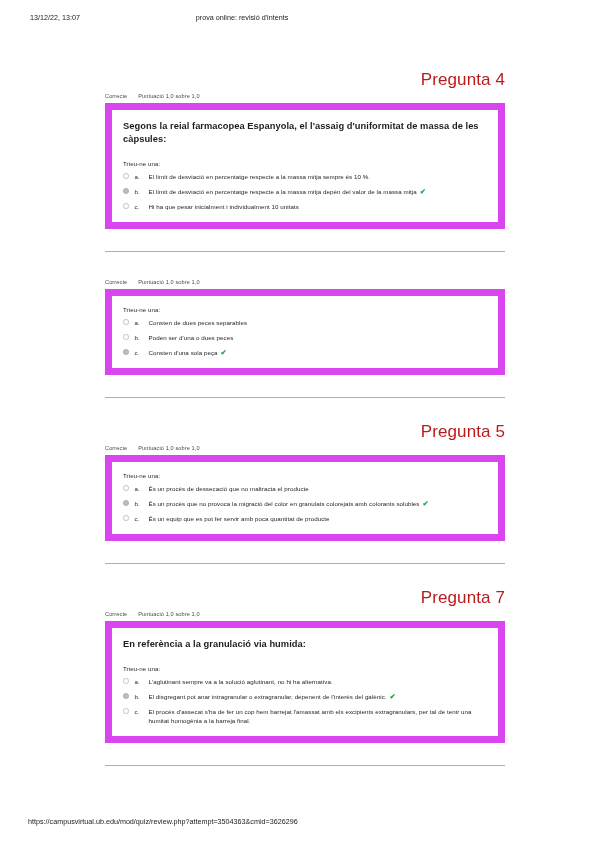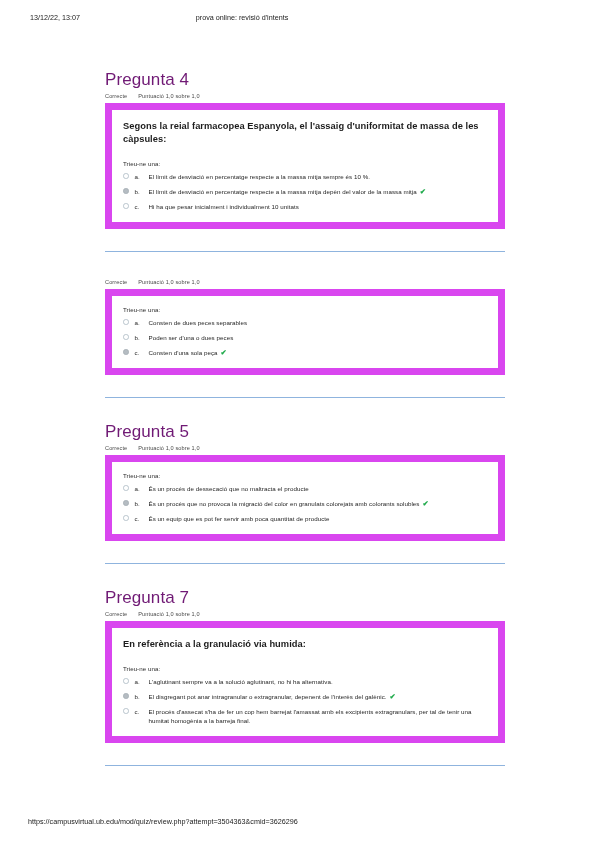--- a/index.html
+++ b/index.html
@@ -50,25 +50,26 @@
     width: 400px;
   }
 
   .question-block {
     position: relative;
   }
 
   .q-heading {
     font-size: 17px;
     font-weight: 400;
-    color: #701a75;
+    color: #b91c1c;
     letter-spacing: 0.1px;
     line-height: 20px;
     margin: 0;
     padding: 0;
+    text-align: right;
   }
 
   .q-meta {
     font-size: 5.6px;
     color: #4a4a4a;
     letter-spacing: 0.1px;
     margin-top: 3px;
     white-space: nowrap;
   }
   .q-meta .meta-sep {

